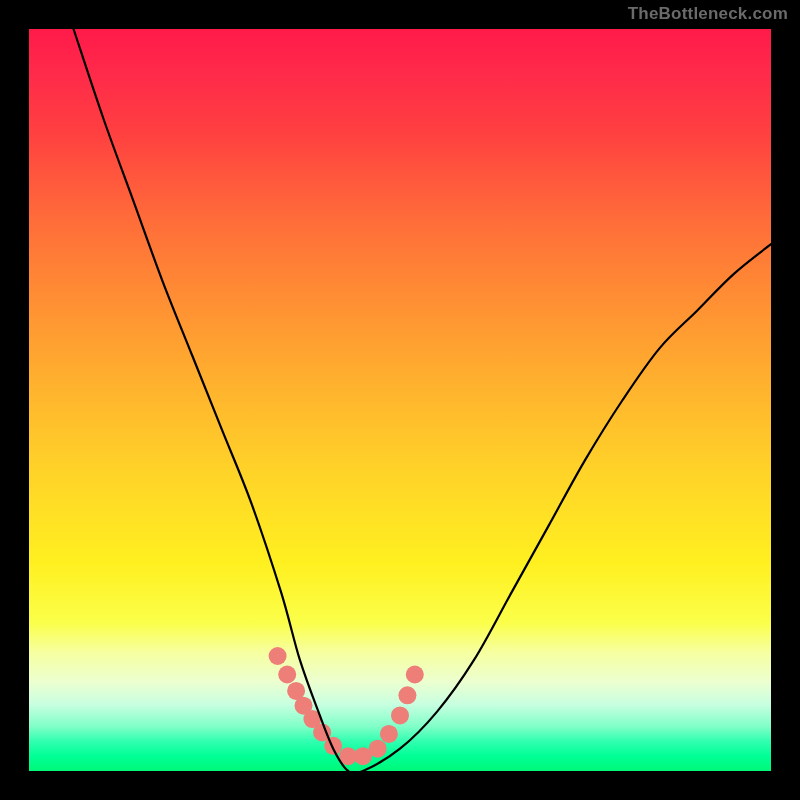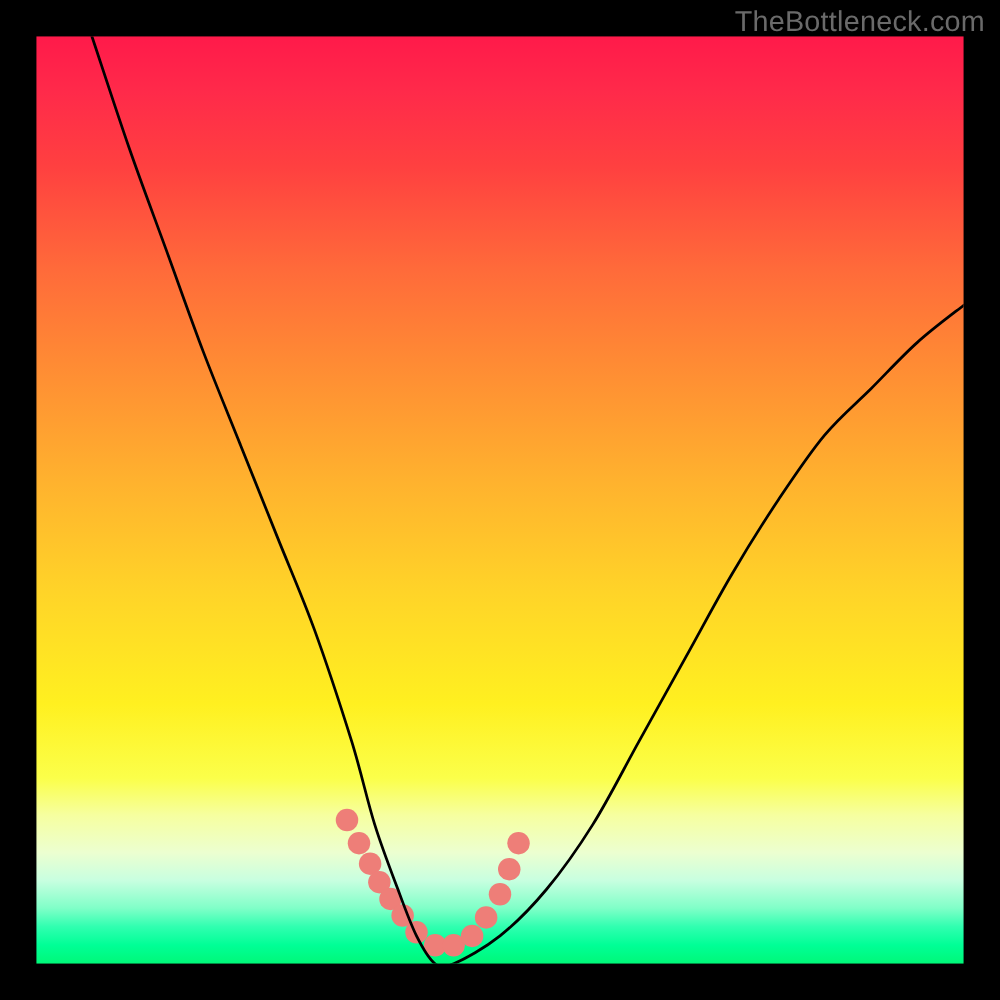--- a/index.html
+++ b/index.html
@@ -47,23 +47,23 @@
       #30ffb0 96%,
       #00ff96 98%,
       #00f878 100%
     );
   }
   .watermark {
     position: absolute;
     top: 4px;
     right: 12px;
     color: #6a6a6a;
-    font-size: 23px;
+    font-size: 17px;
     letter-spacing: 0.2px;
-    font-weight: 400;
+    font-weight: 700;
     user-select: none;
   }
   svg.curve-layer {
     position: absolute;
     left: 0; top: 0;
     width: 742px;
     height: 742px;
   }
 </style>
 </head>

